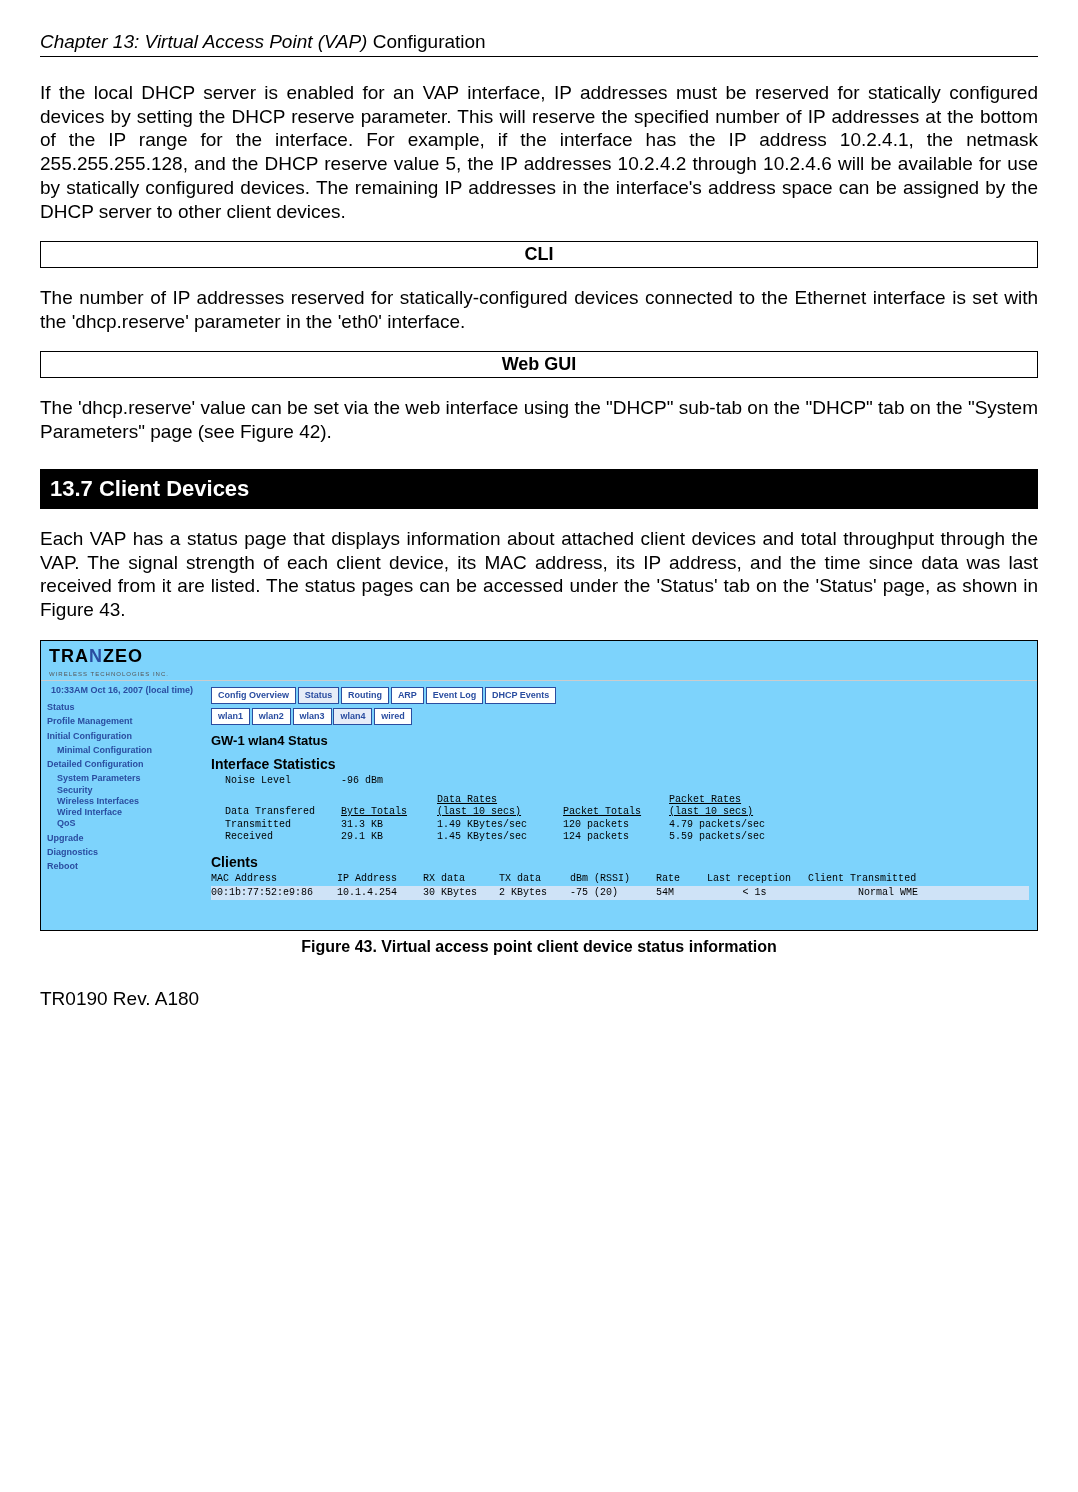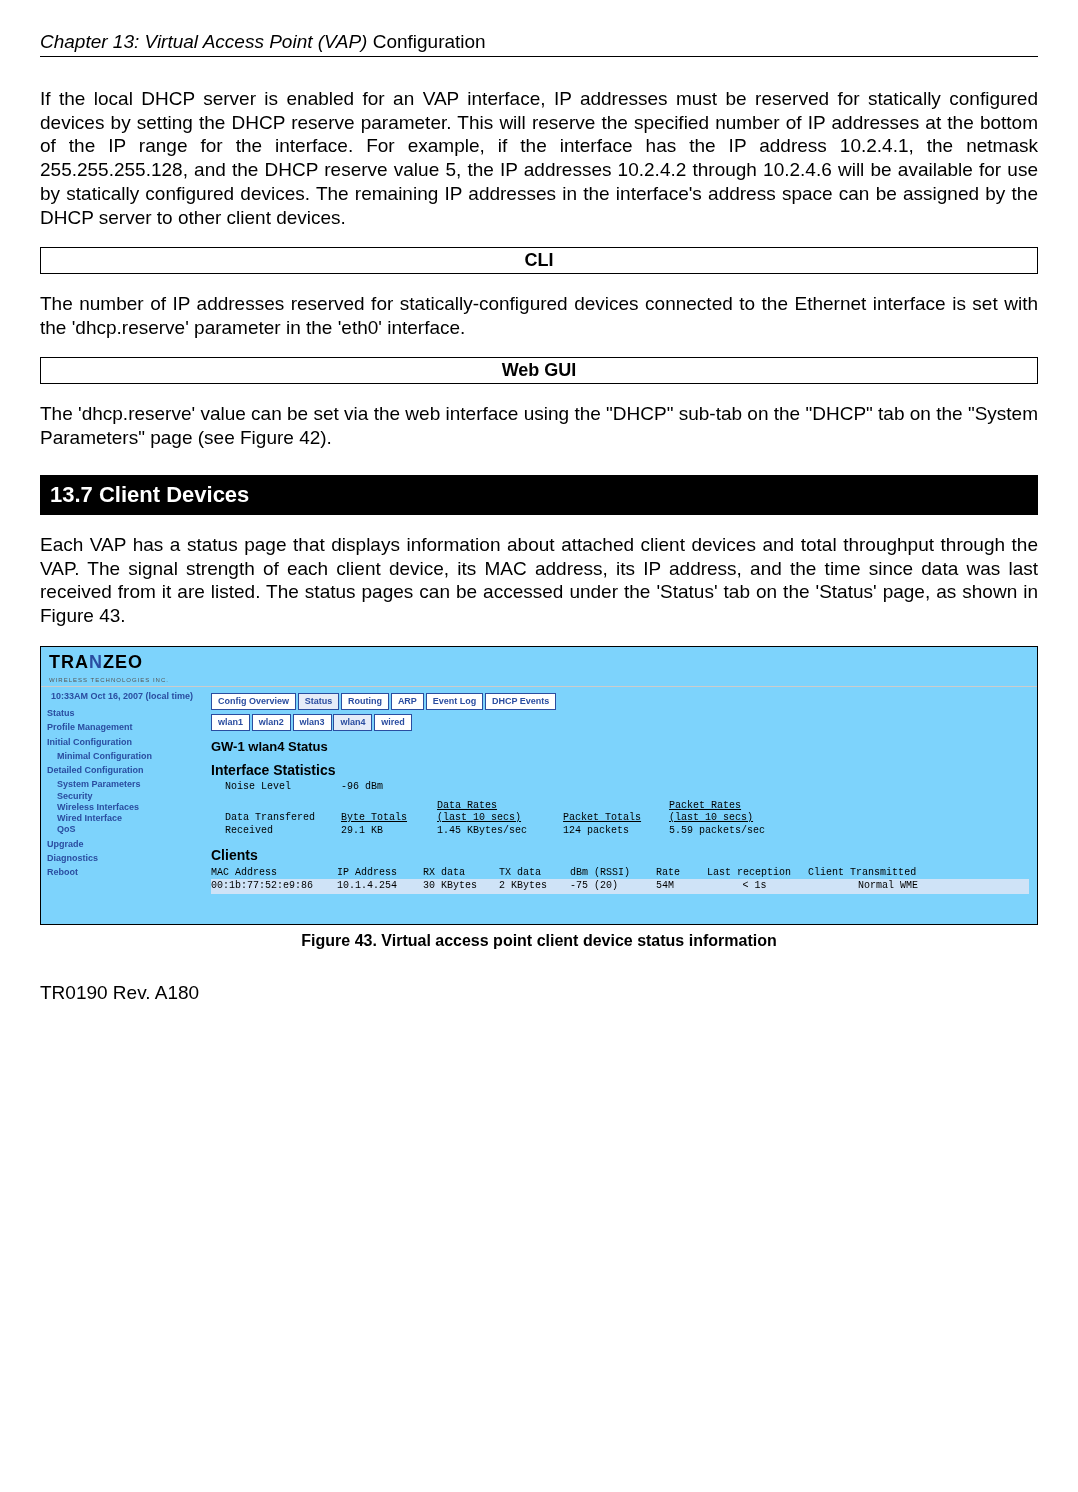--- a/index.html
+++ b/index.html
@@ -8,21 +8,21 @@
     padding: 30px 40px;
     font-size: 19px;
     line-height: 1.25;
     color: #000;
   }
   .header-row {
     font-style: italic;
     font-size: 19px;
     border-bottom: 1.5px solid #000;
     padding-bottom: 2px;
-    margin-bottom: 30px;
+    margin-bottom: 24px;
   }
   .header-row .nonitalic { font-style: normal; }
   .para { text-align: justify; margin: 18px 0; }
   .box-heading {
     border: 1px solid #000;
     text-align: center;
     font-weight: bold;
     font-size: 18px;
     padding: 1px 0;
     margin: 16px 0 10px 0;
@@ -163,20 +163,27 @@
       </div>
       <div style="height:6px"></div>
       <div class="stats-row hdr-row">
         <span class="cell" style="width:110px;font-weight:normal">Data Transfered</span>
         <span class="cell underline" style="width:90px">Byte Totals</span>
         <span class="cell" style="width:120px"><span class="underline">Data Rates</span><br><span class="underline">(last 10 secs)</span></span>
         <span class="cell underline" style="width:100px">Packet Totals</span>
         <span class="cell" style="width:120px"><span class="underline">Packet Rates</span><br><span class="underline">(last 10 secs)</span></span>
       </div>
       <div class="stats-row">
+        <span class="cell" style="width:110px">Transmitted</span>
+        <span class="cell" style="width:90px">31.3 KB</span>
+        <span class="cell" style="width:120px">1.49 KBytes/sec</span>
+        <span class="cell" style="width:100px">120 packets</span>
+        <span class="cell" style="width:120px">4.79 packets/sec</span>
+      </div>
+      <div class="stats-row">
         <span class="cell" style="width:110px">Received</span>
         <span class="cell" style="width:90px">29.1 KB</span>
         <span class="cell" style="width:120px">1.45 KBytes/sec</span>
         <span class="cell" style="width:100px">124 packets</span>
         <span class="cell" style="width:120px">5.59 packets/sec</span>
       </div>
 
       <div class="ss-sub" style="margin-top:10px">Clients</div>
       <div class="client-hdr">
         <span class="cell" style="width:120px">MAC Address</span>

